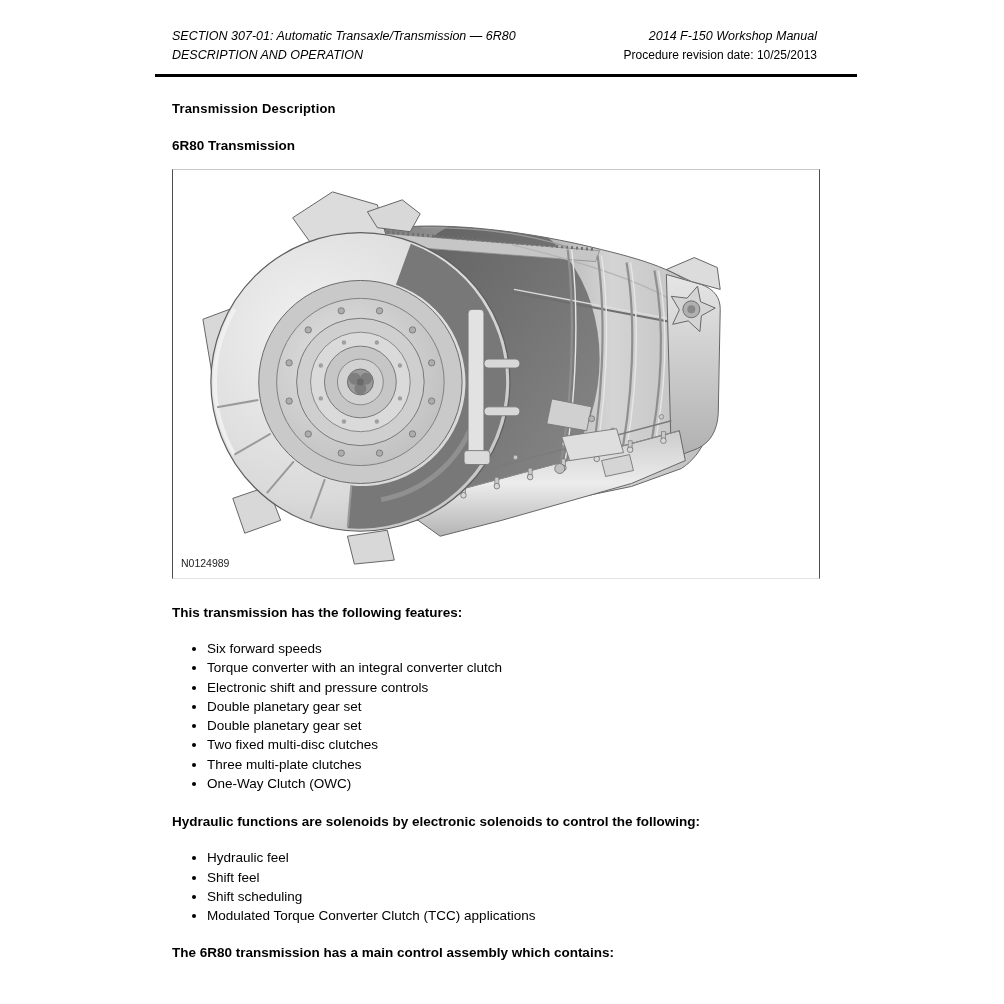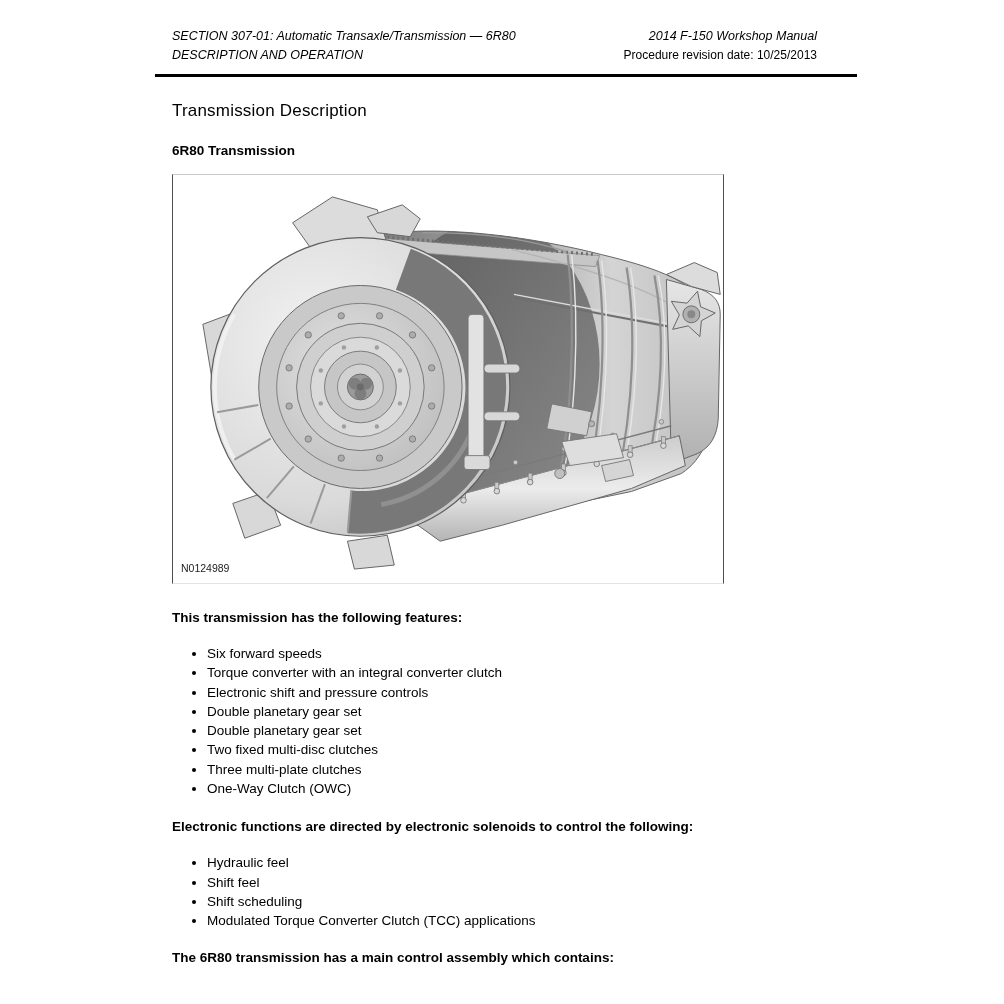--- a/index.html
+++ b/index.html
@@ -12,25 +12,25 @@
   .header {
     margin: 27px 187px 0 172px;
     display: flex; justify-content: space-between; align-items: flex-start;
     font-size: 12.5px; line-height: 19px; gap: 7px;
   }
   .header-left { font-style: italic; }
   .header-right { text-align: right; }
   .header-right .manual { font-style: italic; }
   .header-right .rev { font-style: normal; font-size: 12px; text-align: center; }
   .rule { height: 3px; background: #000; width: 702px; margin: 9px 0 0 155px; }
-  h1.doc-title { font-size: 17px; font-weight: normal; margin: 24px 12px 0 172px; letter-spacing: .2px; }
+  h1.doc-title { font-size: 13px; font-weight: bold; margin: 24px 12px 0 172px; letter-spacing: .2px; }
   h2.doc-subtitle { font-size: 13.5px; font-weight: bold; margin: 22px 0 16px 172px; }
   .figure {
     position: relative; margin: 15px 0 12px 172px;
-    width: 552px; height: 410px; background: #fff;
+    width: 648px; height: 410px; background: #fff;
     border-style: solid; border-width: 1px;
     border-color: #c9c9c9 #4d4d4d #e3e3e3 #4d4d4d;
   }
   .figure svg { display: block; width: 618px; height: 408px; }
   .fig-label { position: absolute; left: 8px; bottom: 9px; font-size: 10.5px; color: #1d1d1d; }
   p.para { font-size: 13.5px; line-height: 19px; margin: 0 0 0 172px; font-weight: bold; }
   p.p1 { margin-top: 24px; }
   p.p2 { margin-top: 19px; }
   p.p3 { margin-top: 17px; }
   ul.doc-list { margin: 17px 0 0 172px; padding: 0 3px 0 35px; font-size: 13.5px; }
@@ -244,21 +244,21 @@
     <li>Six forward speeds</li>
     <li>Torque converter with an integral converter clutch</li>
     <li>Electronic shift and pressure controls</li>
     <li>Double planetary gear set</li>
     <li>Double planetary gear set</li>
     <li>Two fixed multi-disc clutches</li>
     <li>Three multi-plate clutches</li>
     <li>One-Way Clutch (OWC)</li>
   </ul>
 
-  <p class="para p2">Electronic functions are directed by electronic solenoids to control the following:</p>
+  <p class="para p2">Hydraulic functions are solenoids by electronic solenoids to control the following:</p>
 
   <ul class="doc-list">
     <li>Hydraulic feel</li>
     <li>Shift feel</li>
     <li>Shift scheduling</li>
     <li>Modulated Torque Converter Clutch (TCC) applications</li>
   </ul>
 
   <p class="para p3">The 6R80 transmission has a main control assembly which contains:</p>
 

